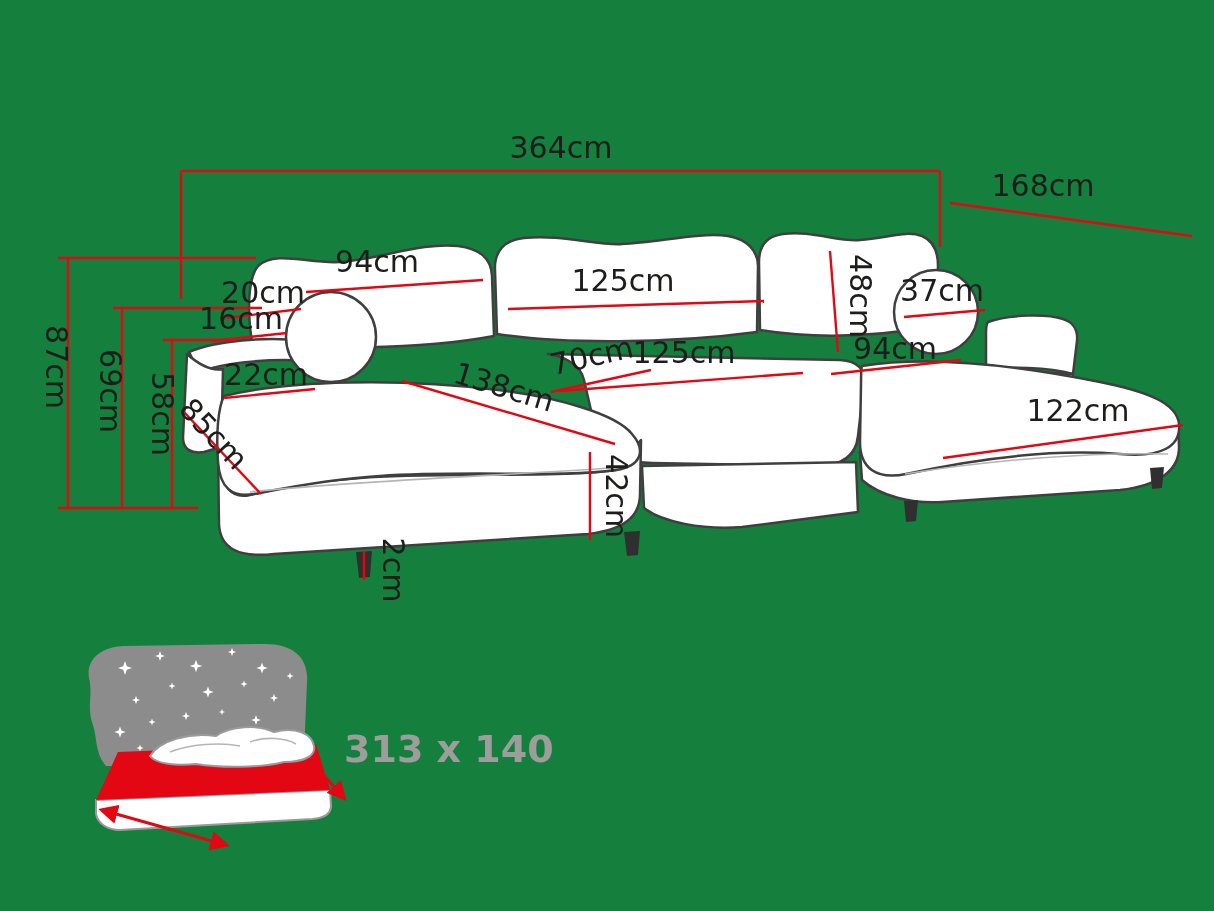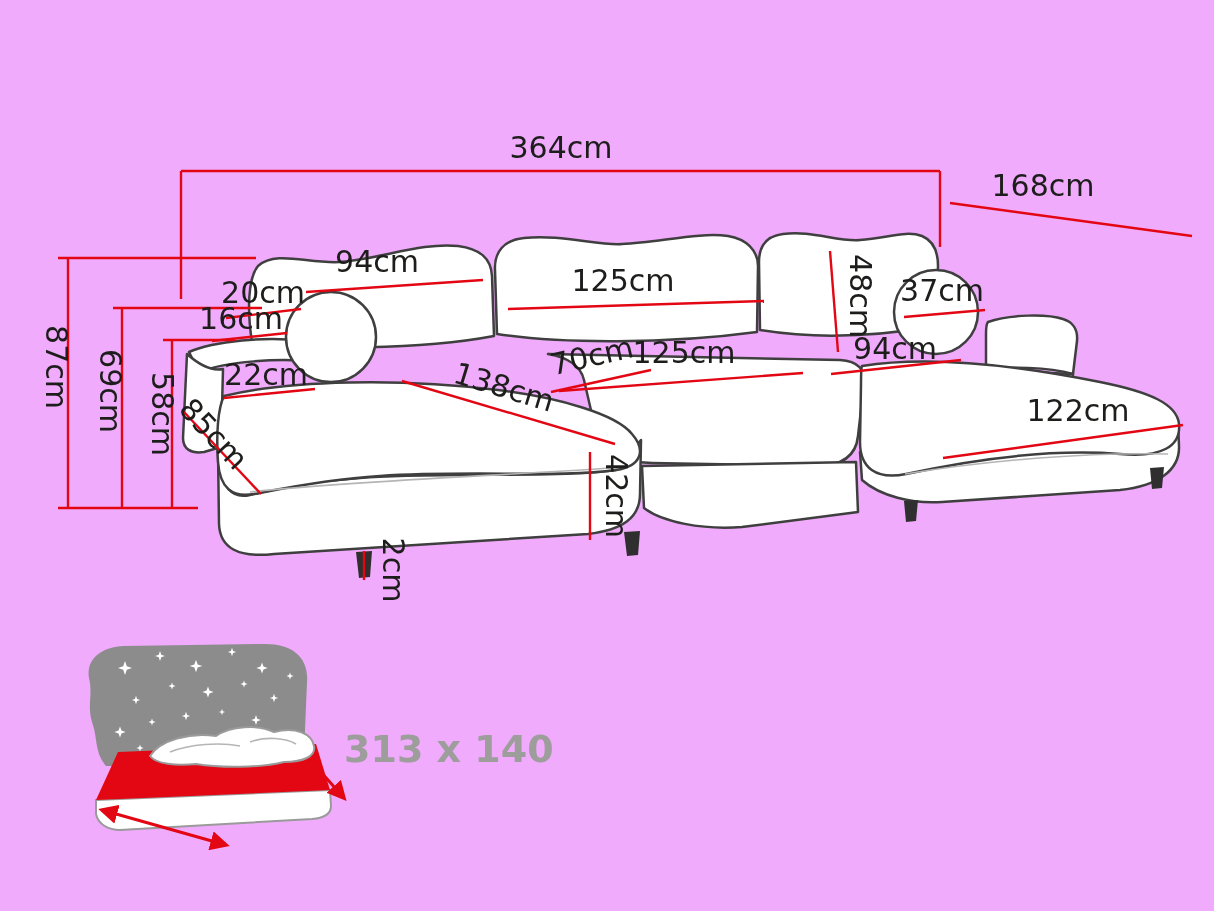--- a/index.html
+++ b/index.html
@@ -1,16 +1,16 @@
 <!DOCTYPE html>
 <html><head>
 <meta charset="utf-8">
 <style>
   html,body{margin:0;padding:0;background:#ffffff;}
-  .canvas{position:relative;width:1214px;height:911px;background:#f0abfc;overflow:hidden;}
+  .canvas{position:relative;width:1214px;height:911px;background:#15803d;overflow:hidden;}
   svg{position:absolute;left:0;top:0;}
   .dim-label{font-family:"DejaVu Sans",sans-serif;font-size:30px;fill:#1d1d1b;}
   .sleep-label{font-family:"DejaVu Sans",sans-serif;font-size:38px;font-weight:700;fill:#9d9d9c;}
   .redline{stroke:#e30613;stroke-width:2.4;fill:none;}
   .outline{stroke:#3f3f3f;stroke-width:2.5;fill:#ffffff;stroke-linejoin:round;}
   .seam{stroke:#b5b5b5;stroke-width:1.6;fill:none;}
   .leg{fill:#2f2f2f;stroke:none;}
 </style>
 </head>
 <body>

